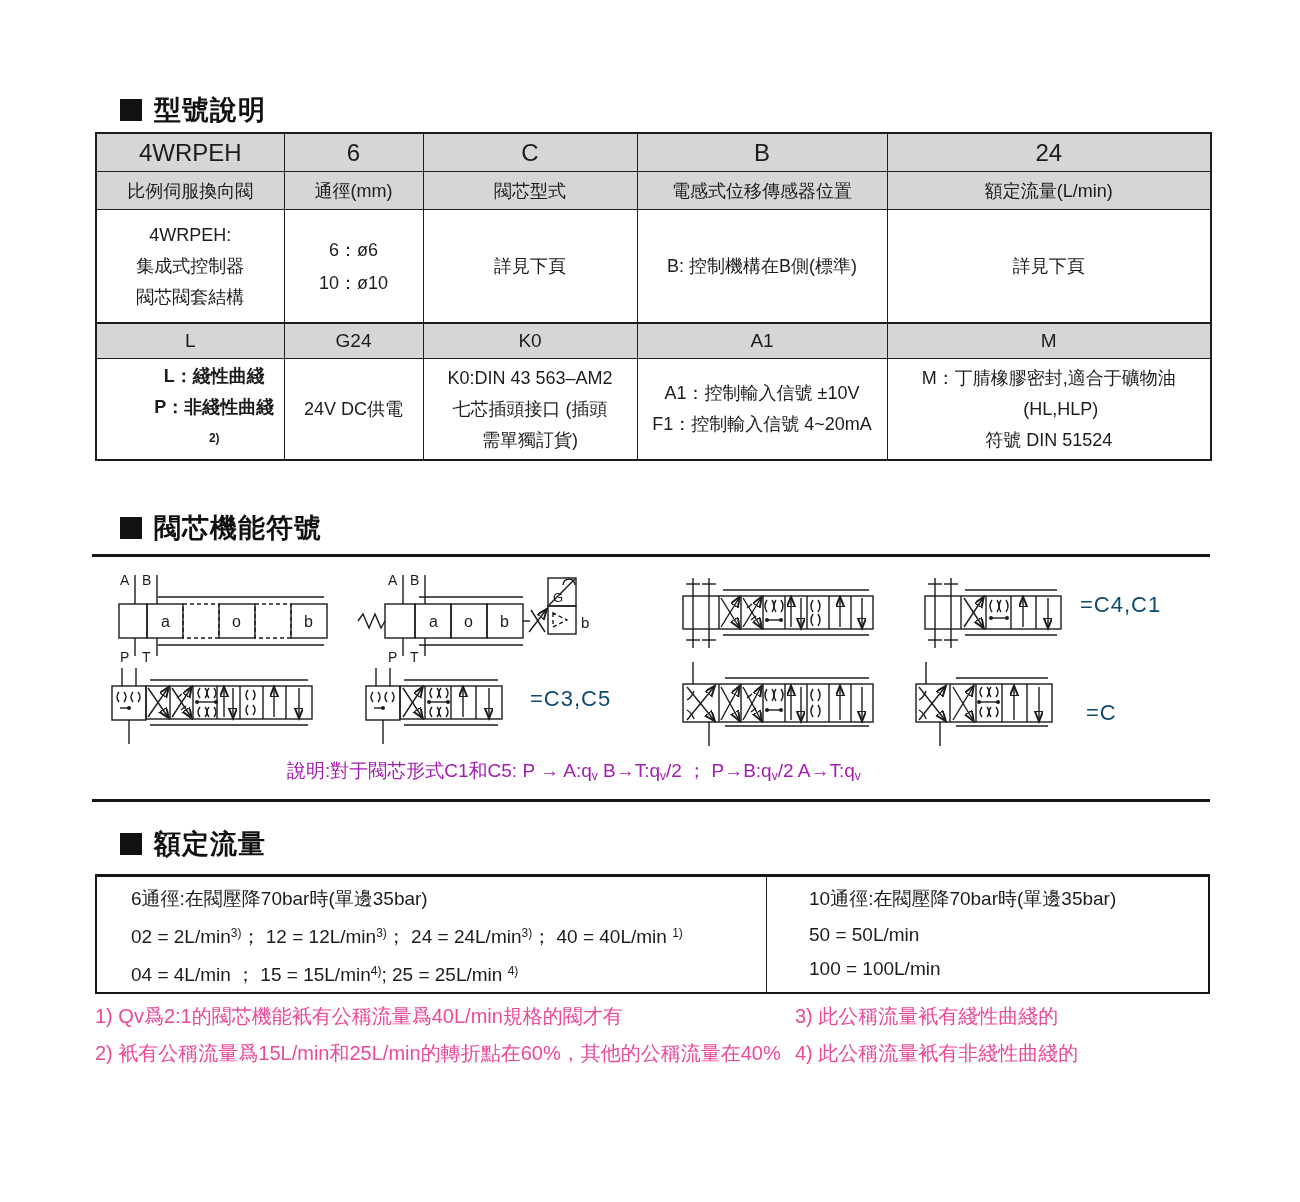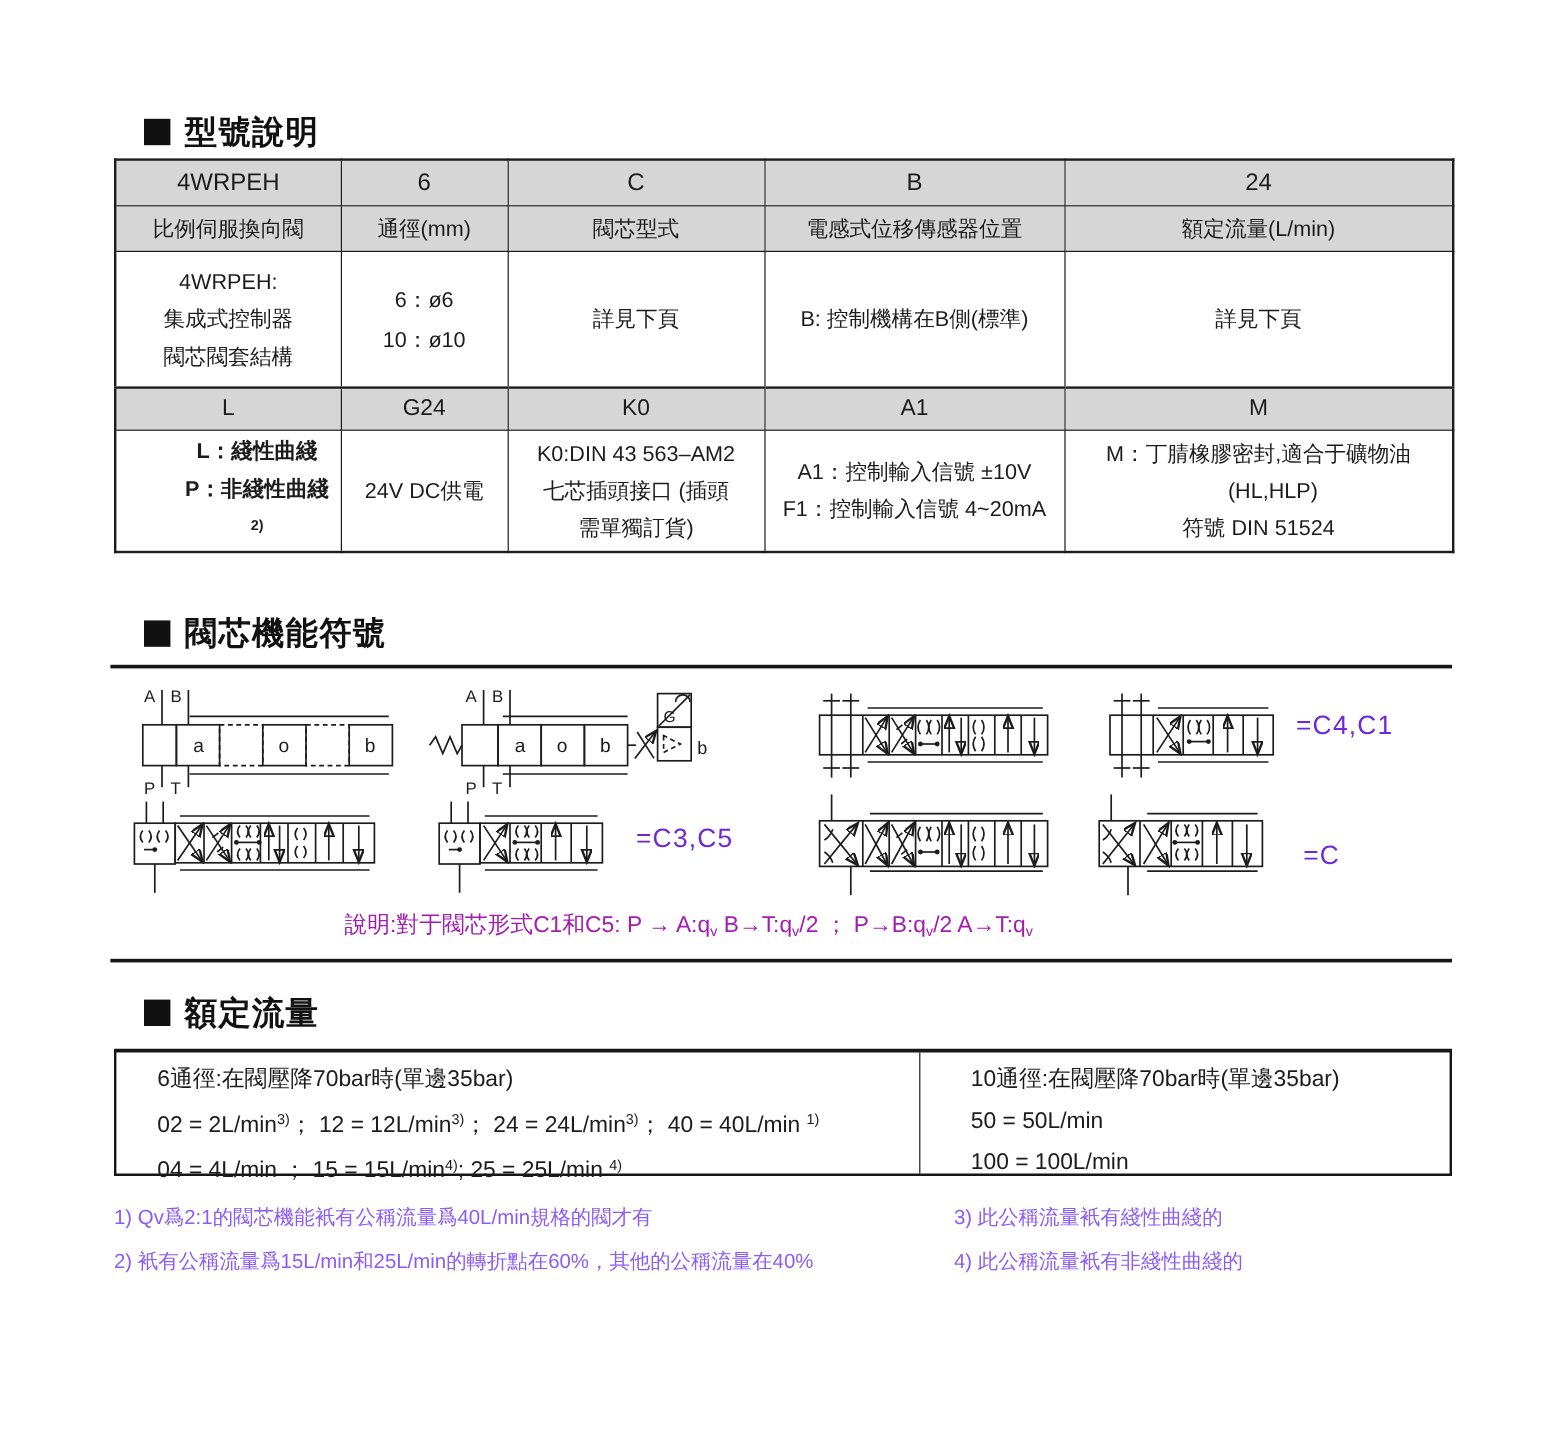--- a/index.html
+++ b/index.html
@@ -8,49 +8,49 @@
   .sec-title{position:absolute;display:flex;align-items:center;gap:12px;
              font-size:27px;font-weight:600;letter-spacing:1px;color:#111;padding-left:28px;}
   .sq{width:22px;height:22px;background:#111;display:inline-block;flex:0 0 auto;}
   .rule{position:absolute;height:3px;background:#161616;}
   
   table.spec{position:absolute;left:95px;top:132px;width:1115px;
              border-collapse:collapse;table-layout:fixed;font-size:18px;}
   table.spec td{border:1.6px solid #1c1c1c;text-align:center;vertical-align:middle;
                 padding:0 4px;overflow:hidden;}
   table.spec{border:2px solid #1c1c1c;}
-  tr.code td{background:#d6d6d6;font-size:20px;height:37px;}
+  tr.code td{background:#d6d6d6;font-size:24px;height:37px;}
   tr.hdr td{background:#d6d6d6;font-size:18px;height:37px;}
   tr.body1 td{height:112px;background:#fff;}
   tr.body2 td{height:100px;background:#fff;}
   tr.thick td{border-top:2.5px solid #1c1c1c;}
   tr.code2 td{background:#d6d6d6;font-size:19px;height:34px;}
   td.al{text-align:left;}
   .ln{line-height:31px;}
   .pad14{padding-left:14px;}
   .pad26{padding-left:26px;}
   .gap{margin-top:9px;}
   sup.fn{font-size:12px;vertical-align:6px;}
   sub.qv{font-size:12px;vertical-align:-3px;}
   
   svg{position:absolute;overflow:visible;}
   svg line,svg polyline,svg path,svg rect,svg polygon{stroke:#1c1c1c;stroke-width:1.4;fill:none;}
   svg text{fill:#1c1c1c;stroke:none;font-family:"Liberation Sans",sans-serif;}
   svg .dot{fill:#1c1c1c;stroke:none;}
   svg .dash{stroke-dasharray:4 3;}
-  .eq{position:absolute;font-size:22px;color:#6d28d9;letter-spacing:1px;}
+  .eq{position:absolute;font-size:22px;color:#0c4a6e;letter-spacing:1px;}
   .note{position:absolute;left:287px;top:758px;font-size:19px;color:#a21caf;}
   
-  .flow{position:absolute;left:95px;top:874px;width:1115px;height:106px;
+  .flow{position:absolute;left:95px;top:874px;width:1115px;height:120px;
         border:2px solid #161616;border-top-width:3px;box-sizing:border-box;display:flex;justify-content:space-between;}
   .flow .cellL{width:670px;border-right:1.6px solid #1c1c1c;box-sizing:border-box;
                padding:9px 0 0 34px;font-size:19px;}
   .flow .cellR{flex:1;padding:9px 0 0 42px;font-size:19px;}
   .flow .fl{margin-top:12px;}
-  .fnote{position:absolute;font-size:17px;color:#8b5cf6;}
+  .fnote{position:absolute;font-size:20px;color:#ec4899;}
 </style>
 </head>
 <body>
 
 <div class="page">
 
   <svg width="0" height="0">
     <defs>
       <marker id="ah" markerWidth="9" markerHeight="8" refX="6.5" refY="3" orient="auto">
         <path d="M0,0 L7.5,3 L0,6 z" fill="#1c1c1c" stroke="none"></path>

